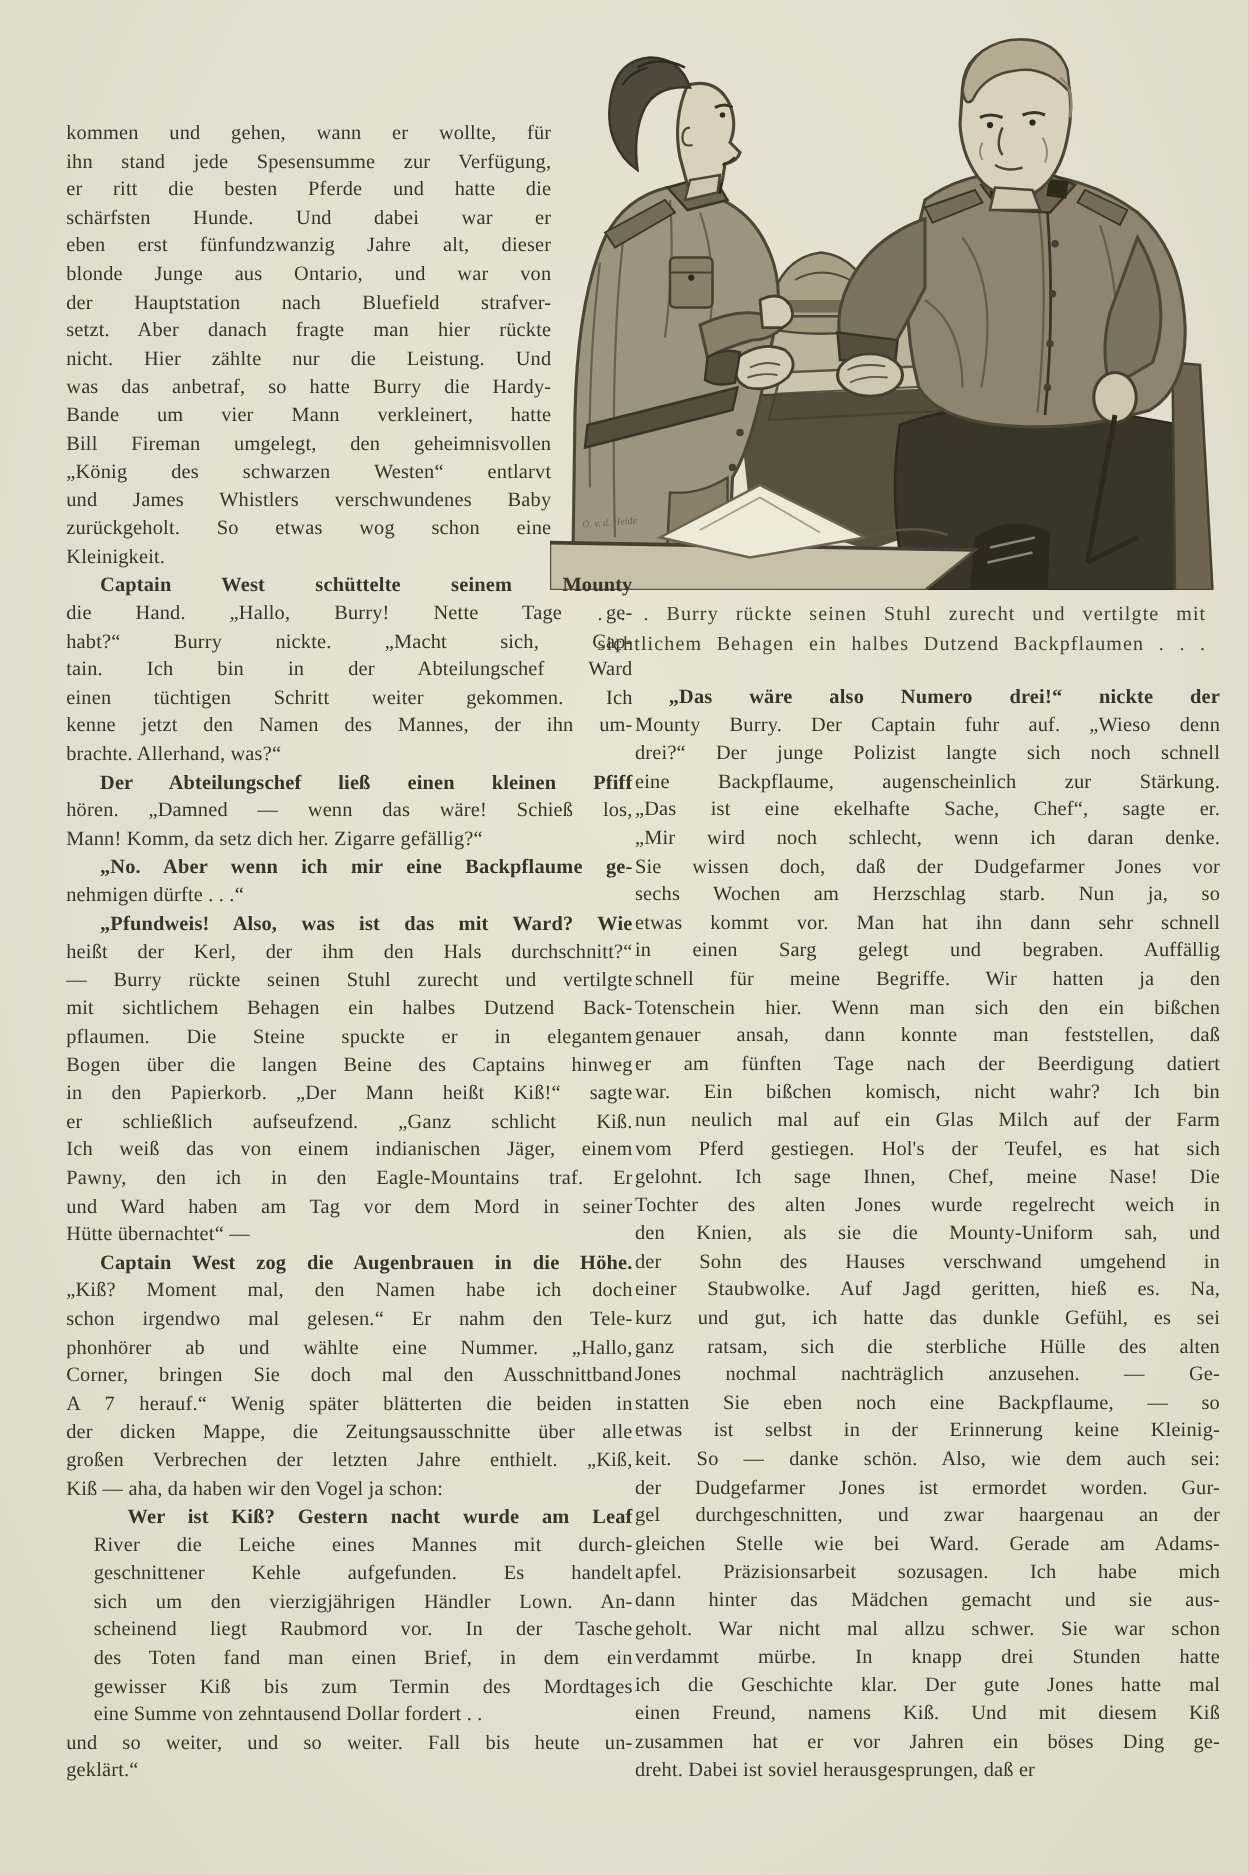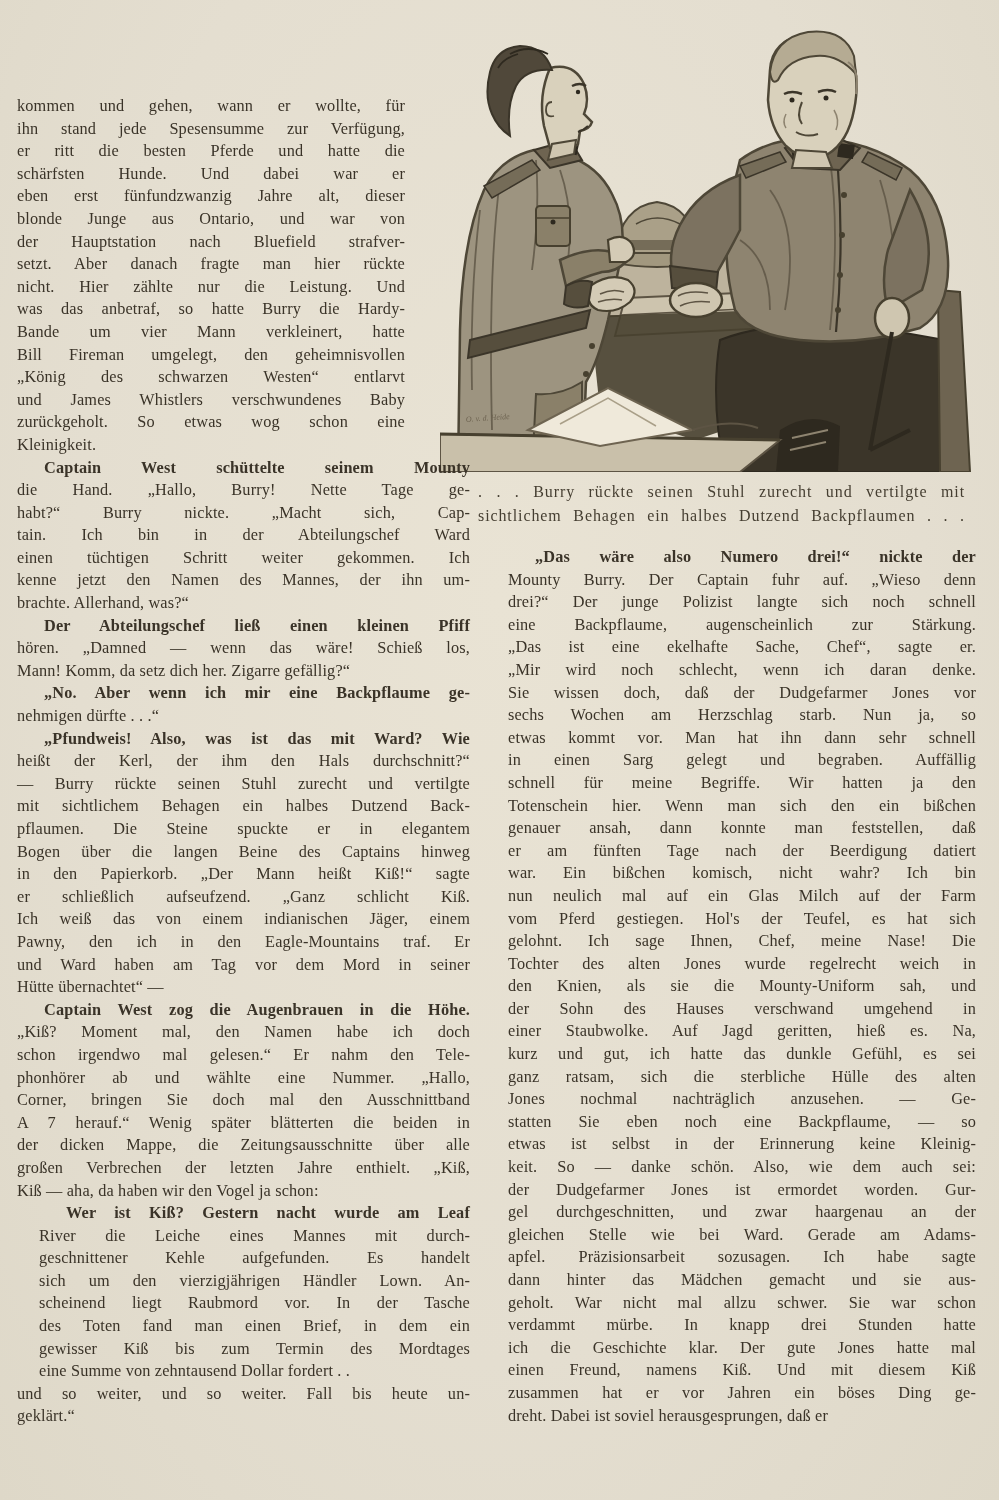--- a/index.html
+++ b/index.html
@@ -7,21 +7,21 @@
     position:relative;
     width:999px; height:1500px;
     margin:0 auto;
     background:#e6e0d1;
     background-image: radial-gradient(ellipse at 50% 40%, #e9e3d4 0%, #e4ded0 60%, #ded8c8 100%);
     overflow:hidden;
     font-family:"Liberation Serif","DejaVu Serif",serif;
     color:#3a3328;
   }
   .col { position:absolute; }
-  #left-col  { left:17px;  top:95px;  width:453px; }
+  #left-col  { left:53px;  top:95px;  width:453px; }
   #right-col { left:508px; top:546px; width:468px; }
   .line {
     height:22.6px; line-height:22.6px;
     font-size:16.3px;
     letter-spacing:0.15px;
     text-align:justify; text-align-last:justify;
     white-space:nowrap;
     overflow:visible;
   }
   .line.last { text-align-last:left; }
@@ -278,21 +278,21 @@
         <div class="line">einer Staubwolke. Auf Jagd geritten, hieß es. Na,</div>
         <div class="line">kurz und gut, ich hatte das dunkle Gefühl, es sei</div>
         <div class="line">ganz ratsam, sich die sterbliche Hülle des alten</div>
         <div class="line">Jones nochmal nachträglich anzusehen. — Ge-</div>
         <div class="line">statten Sie eben noch eine Backpflaume, — so</div>
         <div class="line">etwas ist selbst in der Erinnerung keine Kleinig-</div>
         <div class="line">keit. So — danke schön. Also, wie dem auch sei:</div>
         <div class="line">der Dudgefarmer Jones ist ermordet worden. Gur-</div>
         <div class="line">gel durchgeschnitten, und zwar haargenau an der</div>
         <div class="line">gleichen Stelle wie bei Ward. Gerade am Adams-</div>
-        <div class="line">apfel. Präzisionsarbeit sozusagen. Ich habe sagte</div>
+        <div class="line">apfel. Präzisionsarbeit sozusagen. Ich habe mich</div>
         <div class="line">dann hinter das Mädchen gemacht und sie aus-</div>
         <div class="line">geholt. War nicht mal allzu schwer. Sie war schon</div>
         <div class="line">verdammt mürbe. In knapp drei Stunden hatte</div>
         <div class="line">ich die Geschichte klar. Der gute Jones hatte mal</div>
         <div class="line">einen Freund, namens Kiß. Und mit diesem Kiß</div>
         <div class="line">zusammen hat er vor Jahren ein böses Ding ge-</div>
         <div class="line last">dreht. Dabei ist soviel herausgesprungen, daß er</div>
       </div>
     </div>
 

